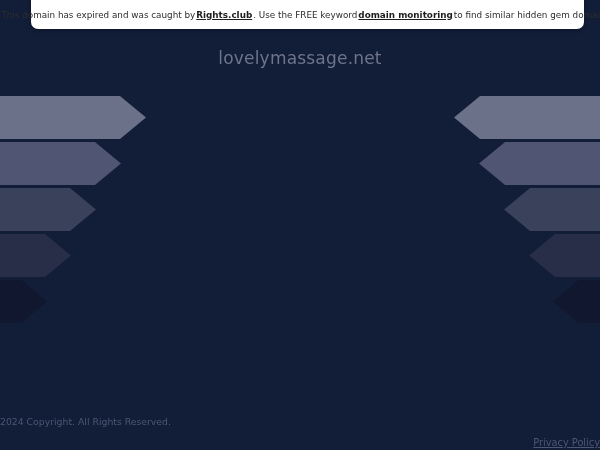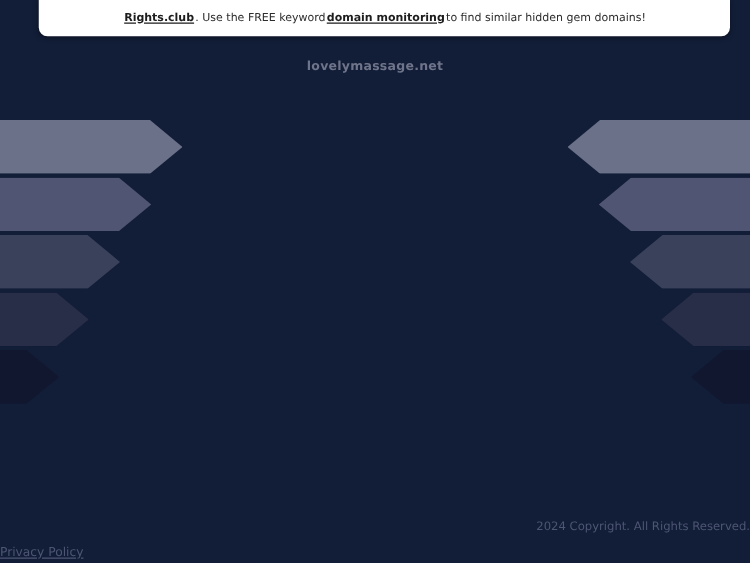--- a/index.html
+++ b/index.html
@@ -30,22 +30,22 @@
     text-decoration: underline;
     cursor: pointer;
     margin: 0 1px;
   }
 
   
   .title {
     position: absolute;
     top: 48px; left: 0; width: 100%;
     text-align: center;
-    font-size: 10px;
-    font-weight: bold;
+    font-size: 17px;
+    font-weight: normal;
     letter-spacing: 0.2px;
     color: #6e7489;
   }
 
   
   .arrow { position: absolute; height: 43px; }
   .arrow.left  { left: 0; }
   .arrow.right { right: 0; }
   .r1 { top: 96px; }
   .r2 { top: 142px; }
@@ -60,40 +60,41 @@
   .arrow.right.r1 { width: 146px; clip-path: polygon(100% 0, 26px 0, 0 50%, 26px 100%, 100% 100%); }
   .arrow.right.r2 { width: 121px; clip-path: polygon(100% 0, 26px 0, 0 50%, 26px 100%, 100% 100%); }
   .arrow.right.r3 { width:  96px; clip-path: polygon(100% 0, 26px 0, 0 50%, 26px 100%, 100% 100%); }
   .arrow.right.r4 { width:  71px; clip-path: polygon(100% 0, 26px 0, 0 50%, 26px 100%, 100% 100%); }
   .arrow.right.r5 { width:  47px; clip-path: polygon(100% 0, 26px 0, 0 50%, 26px 100%, 100% 100%); }
 
   
   .copyright {
     position: absolute;
     top: 416px; left: 0; width: 100%;
-    text-align: right;
+    text-align: left;
     font-size: 9.3px;
     color: #4d5674;
   }
   .privacy {
     position: absolute;
     top: 437px; left: 0; width: 100%;
-    text-align: left;
+    text-align: right;
     font-size: 9.8px;
   }
   .privacy a {
     color: #4d5674;
     text-decoration: underline;
     cursor: pointer;
   }
 </style>
 </head>
 <body style="background: rgb(18, 29, 55);">
 
 <div class="banner" style="background: rgb(255, 255, 255); color: rgb(45, 45, 45);">
+  <span>This domain has expired and was caught by </span>
     <a>Rights.club</a>
     <span>. Use the FREE keyword </span>
     <a>domain monitoring</a>
     <span> to find similar hidden gem domains!</span>
 </div>
 
 <div class="title" style="color: rgb(110, 116, 137);">lovelymassage.net</div>
 
 <div class="arrow left r1" style="background: rgb(107, 113, 137);"></div>
 <div class="arrow left r2" style="background: rgb(79, 85, 114);"></div>

